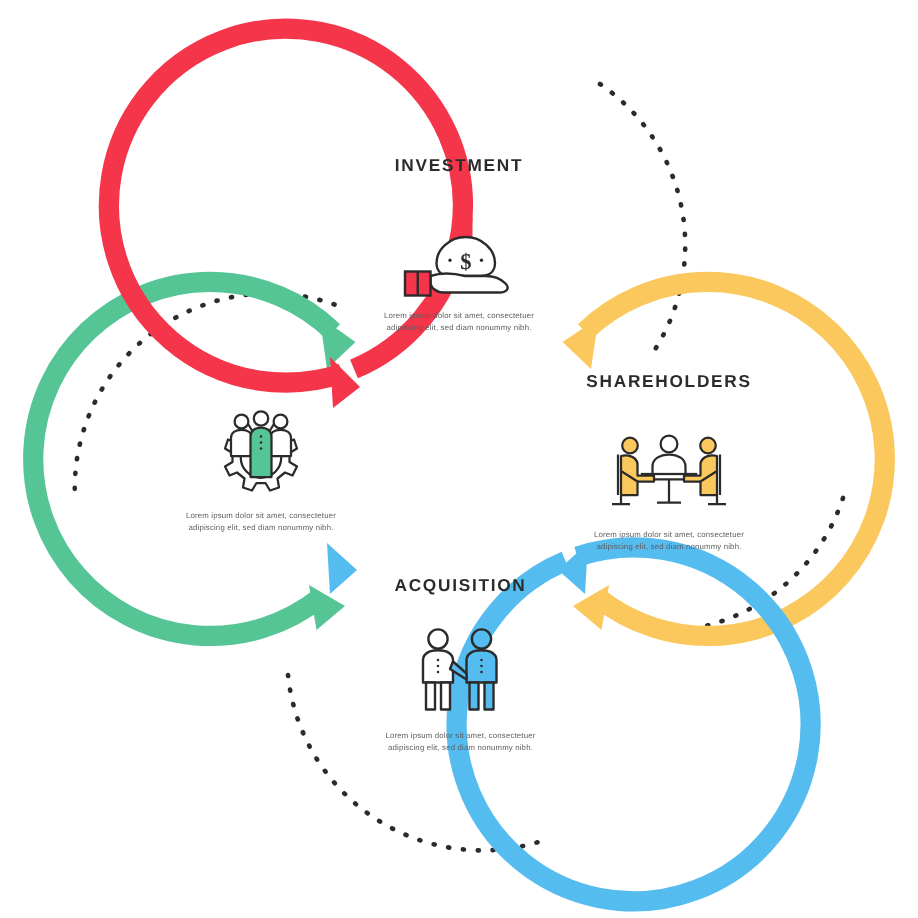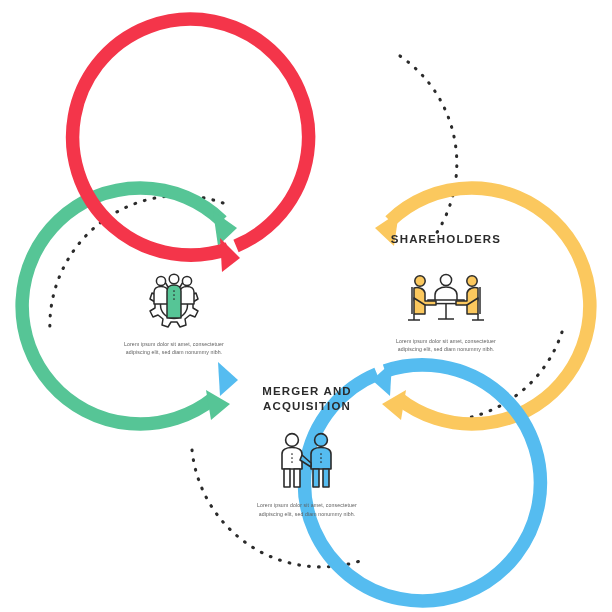--- a/index.html
+++ b/index.html
@@ -49,21 +49,21 @@
     font-size: 5.2px;
     line-height: 1.62;
     color: #5d5d5d;
     letter-spacing: 0.12px;
     margin: 0 auto;
     width: 112px;
   }
   
   #node-investment   { left: 206px; top: 104px; }
   #node-employees    { left: 74px;  top: 248px; }
-  #node-shareholders { left: 346px; top: 232px; }
+  #node-shareholders { left: 346px; top: 248px; }
   #node-merger       { left: 207px; top: 384px; }
 </style>
 </head>
 <body>
 
 <div id="infographic">
 
   <svg id="rings-svg" viewBox="0 0 612 612">
 
     <path d="M 400 56 A 130 130 0 0 1 436 234" fill="none" stroke="#2b2b2b" stroke-width="3.1" stroke-linecap="round" stroke-dasharray="0.7 9.2"></path>
@@ -99,20 +99,42 @@
     <g>
       <path d="M 385 371 A 118 118 0 1 1 377 374" fill="none" stroke="#55BCF0" stroke-width="13.5" stroke-linecap="butt"></path>
 
       <polygon points="392,362 372,380 390,396" fill="#55BCF0"></polygon>
 
       <polygon points="218,362 238,380 220,396" fill="#55BCF0"></polygon>
     </g>
 
   </svg>
 
+  <div class="node" id="node-investment">
+    <div class="node-title">INVESTMENT</div>
+    <svg class="node-icon" width="92" height="60" viewBox="0 0 92 60" style="margin-top:22px;">
+
+      <rect x="46" y="4" width="9" height="13" fill="#F4354A"></rect>
+
+      <path d="M 50.5 17 C 40 17 31 25 31 34.5 C 31 40 35 43 41 43 L 60 43
+               C 66 43 70 40 70 34.5 C 70 25 61 17 50.5 17 Z" fill="#ffffff" stroke="#2b2b2b" stroke-width="1.6" stroke-linejoin="round"></path>
+
+      <text x="50.5" y="38" text-anchor="middle" font-family="'Liberation Serif', serif" font-size="15" font-weight="bold" fill="#2b2b2b">$</text>
+
+      <circle cx="40" cy="32.5" r="1.1" fill="#2b2b2b"></circle>
+      <circle cx="61" cy="32.5" r="1.1" fill="#2b2b2b"></circle>
+
+      <path d="M 27 43 C 33 41 42 41 50 43 L 64 43 C 70 43 74 45 77 48
+               C 80 51 78 54 73 54 L 36 54 C 31 54 27 51 27 47 Z" fill="#ffffff" stroke="#2b2b2b" stroke-width="1.6" stroke-linejoin="round"></path>
+
+      <rect x="10" y="40" width="17" height="16" fill="#F4354A" stroke="#2b2b2b" stroke-width="1.6"></rect>
+      <line x1="18.5" y1="40" x2="18.5" y2="56" stroke="#2b2b2b" stroke-width="1.6"></line>
+    </svg>
+    <div class="node-desc" style="margin-top:6px;">Lorem ipsum dolor sit amet, consectetuer adipiscing elit, sed diam nonummy nibh.</div>
+  </div>
 
   <div class="node" id="node-employees">
     <svg class="node-icon" width="70" height="64" viewBox="0 0 70 64" style="margin-top:20px;">
 
       <g fill="#ffffff" stroke="#2b2b2b" stroke-width="1.5" stroke-linejoin="round">
         <path d="M 35 18
                  L 41 19 L 44 14 L 49 17 L 47 23 L 52 27 L 57 25 L 59 31 L 54 34
                  L 54 40 L 59 43 L 56 49 L 51 47 L 46 51 L 47 57 L 41 59 L 38 54
                  L 32 54 L 29 59 L 23 57 L 24 51 L 19 47 L 14 49 L 11 43 L 16 40
                  L 16 34 L 11 31 L 13 25 L 18 27 L 23 23 L 21 17 L 26 14 L 29 19 Z"></path>
@@ -163,21 +185,20 @@
       <path d="M 72 31 L 72 47 L 61 47 L 61 38 Z" fill="#FBC85E" stroke="#2b2b2b" stroke-width="1.5" stroke-linejoin="round"></path>
 
       <path d="M 74 20 L 74 47" stroke="#2b2b2b" stroke-width="1.5"></path>
       <line x1="72" y1="47" x2="72" y2="53" stroke="#2b2b2b" stroke-width="1.5"></line>
       <line x1="66" y1="53" x2="78" y2="53" stroke="#2b2b2b" stroke-width="1.5"></line>
     </svg>
     <div class="node-desc" style="margin-top:8px;">Lorem ipsum dolor sit amet, consectetuer adipiscing elit, sed diam nonummy nibh.</div>
   </div>
 
   <div class="node" id="node-merger">
-    <div class="node-title">MERGER AND</div>
     <div class="node-title">ACQUISITION</div>
     <svg class="node-icon" width="76" height="64" viewBox="0 0 76 64" style="margin-top:16px;">
 
       <circle cx="23" cy="11" r="6.4" fill="#ffffff" stroke="#2b2b2b" stroke-width="1.6"></circle>
       <path d="M 13 40 L 13 25 C 13 21 17 18.5 23 18.5 C 29 18.5 33 21 33 25 L 33 40 Z" fill="#ffffff" stroke="#2b2b2b" stroke-width="1.6" stroke-linejoin="round"></path>
 
       <path d="M 15 40 L 15 58 L 21 58 L 21 40 Z" fill="#ffffff" stroke="#2b2b2b" stroke-width="1.6" stroke-linejoin="round"></path>
       <path d="M 25 40 L 25 58 L 31 58 L 31 40 Z" fill="#ffffff" stroke="#2b2b2b" stroke-width="1.6" stroke-linejoin="round"></path>
 
       <circle cx="23" cy="25" r="0.85" fill="#2b2b2b"></circle>

